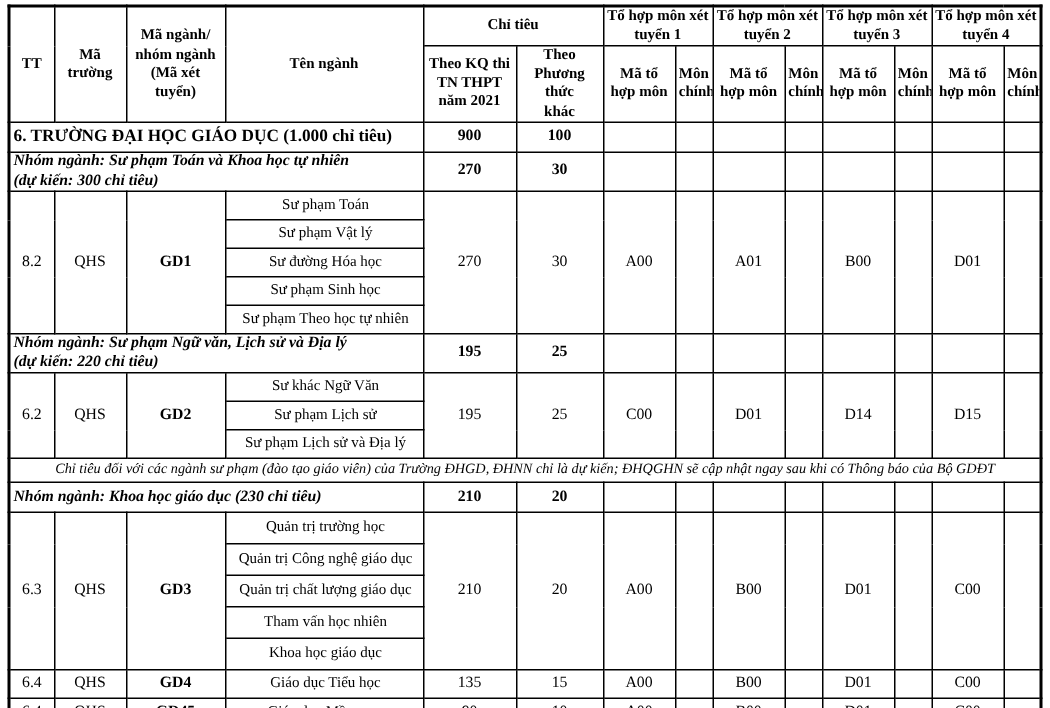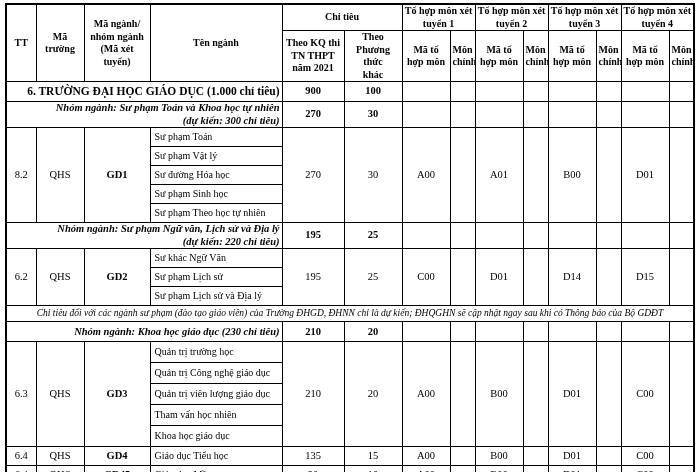--- a/index.html
+++ b/index.html
@@ -2,25 +2,25 @@
 <html><head>
 <meta charset="utf-8">
 <style>
   html,body{margin:0;padding:0;background:#fff;}
   body{font-family:"Liberation Serif","DejaVu Serif",serif;color:#000;}
   .page{width:700px;height:472px;box-sizing:border-box;padding:3px 5px;background:#fff;}
   table{border-collapse:collapse;table-layout:fixed;width:690px;border:2px solid #000;}
   td{border:1px solid #000;text-align:center;vertical-align:middle;padding:0 2px;
      font-size:10.5px;line-height:1.2;overflow:hidden;box-sizing:border-box;}
   .hd{font-weight:bold;font-size:10px;white-space:pre-line;line-height:1.25;}
-  .left{text-align:right;}
+  .left{text-align:left;}
   .b{font-weight:bold;margin-left:36px;}
   .bi{font-weight:bold;font-style:italic;white-space:pre-line;font-size:10.5px;line-height:1.2;}
   .univ{font-weight:bold;font-size:11.5px;}
-  .major{text-align:left;white-space:nowrap;font-size:10px;padding-left:4px;}
+  .major{text-align:center;white-space:nowrap;font-size:10px;padding-left:4px;}
   .code{font-weight:bold;}
   .note{font-style:italic;font-size:9.5px;border:1px solid #000;}
   tr.hg{height:24px;} tr.hs{height:40px;}
   tr.r20{height:20px;} tr.r26{height:26px;} tr.r19{height:19px;}
   tr.r16{height:16px;margin-top:16px;} tr.r21{height:21px;}
 </style>
 </head>
 <body>
 
 <div class="page">
@@ -214,21 +214,21 @@
     <td rowspan="5"></td>
     <td rowspan="5">D01</td>
     <td rowspan="5"></td>
     <td rowspan="5">C00</td>
     <td rowspan="5"></td>
   </tr>
   <tr class="r21">
           <td class="major">Quản trị Công nghệ giáo dục</td>
         </tr>
   <tr class="r21">
-          <td class="major">Quản trị viên lượng giáo dục</td>
+          <td class="major">Quản trị chất lượng giáo dục</td>
         </tr>
   <tr class="r21">
           <td class="major">Tham vấn học nhiên</td>
         </tr>
   <tr class="r21">
           <td class="major">Khoa học giáo dục</td>
         </tr>
 
   <tr class="r19">
     <td>6.4</td>

